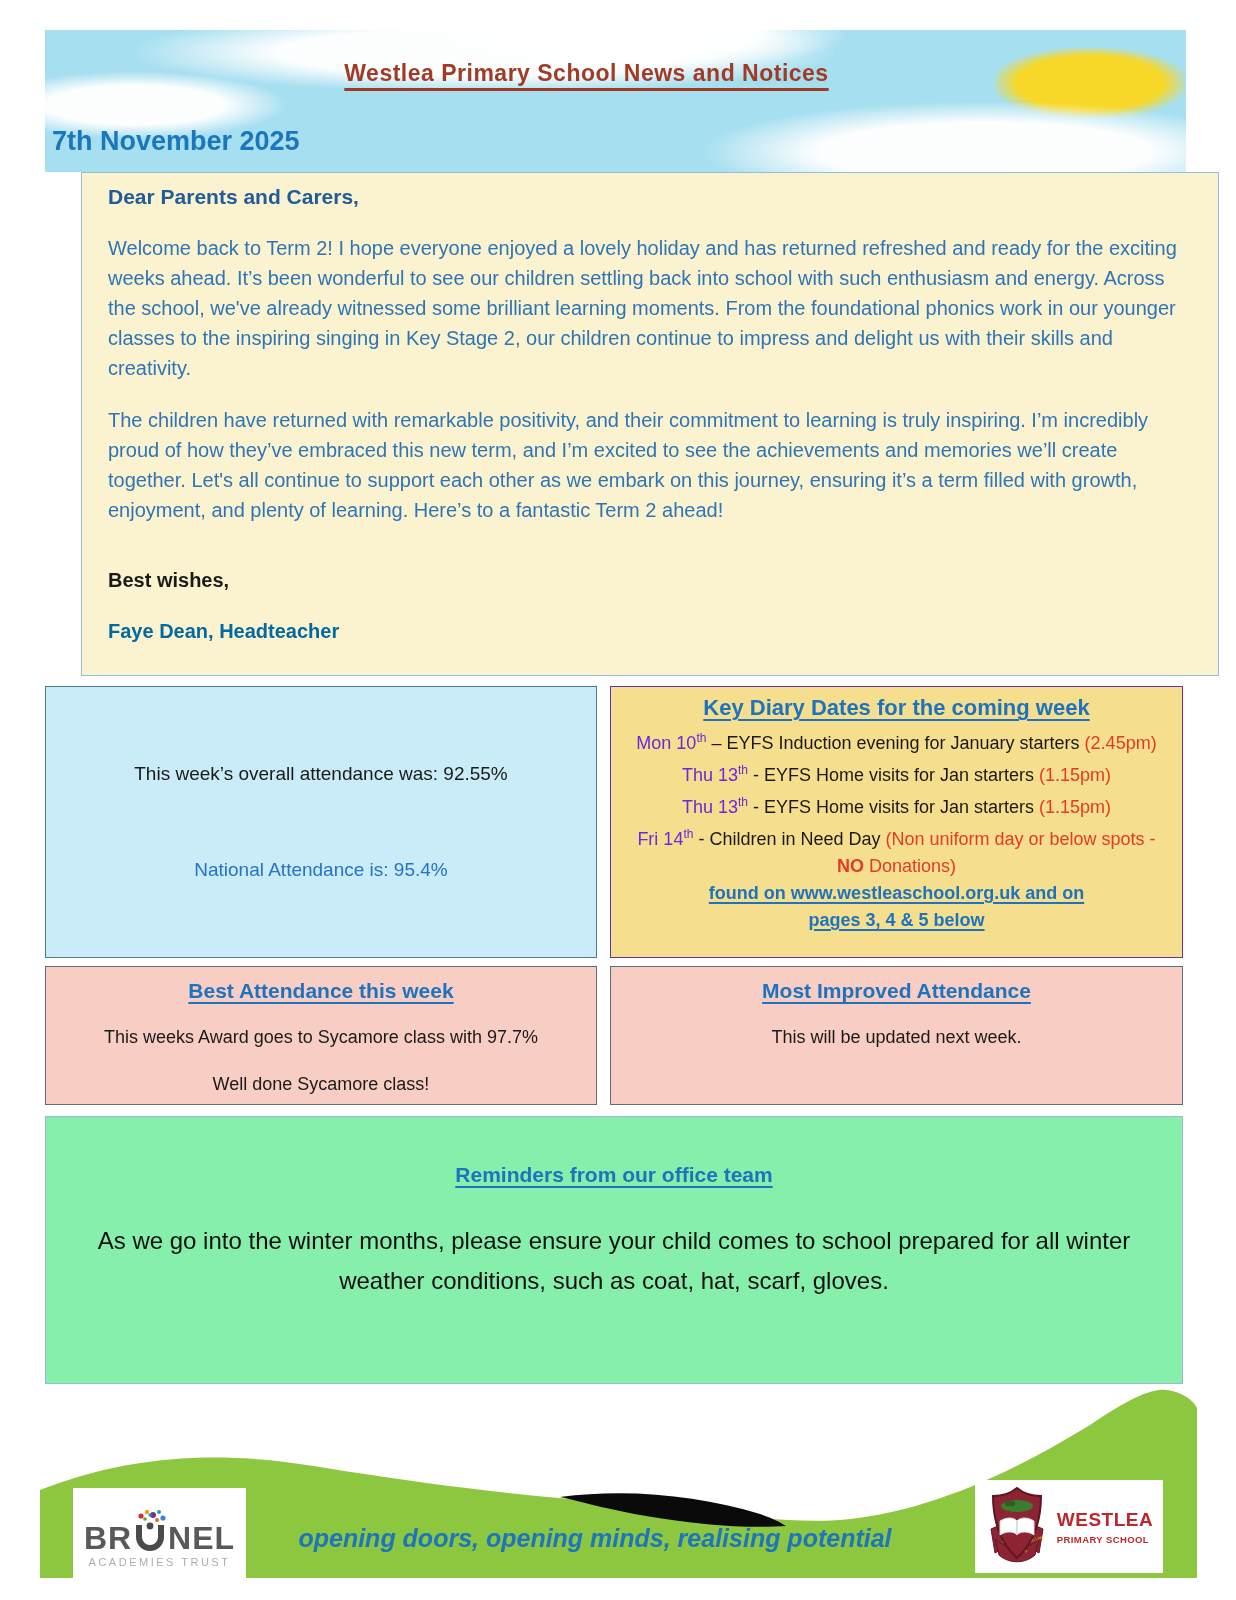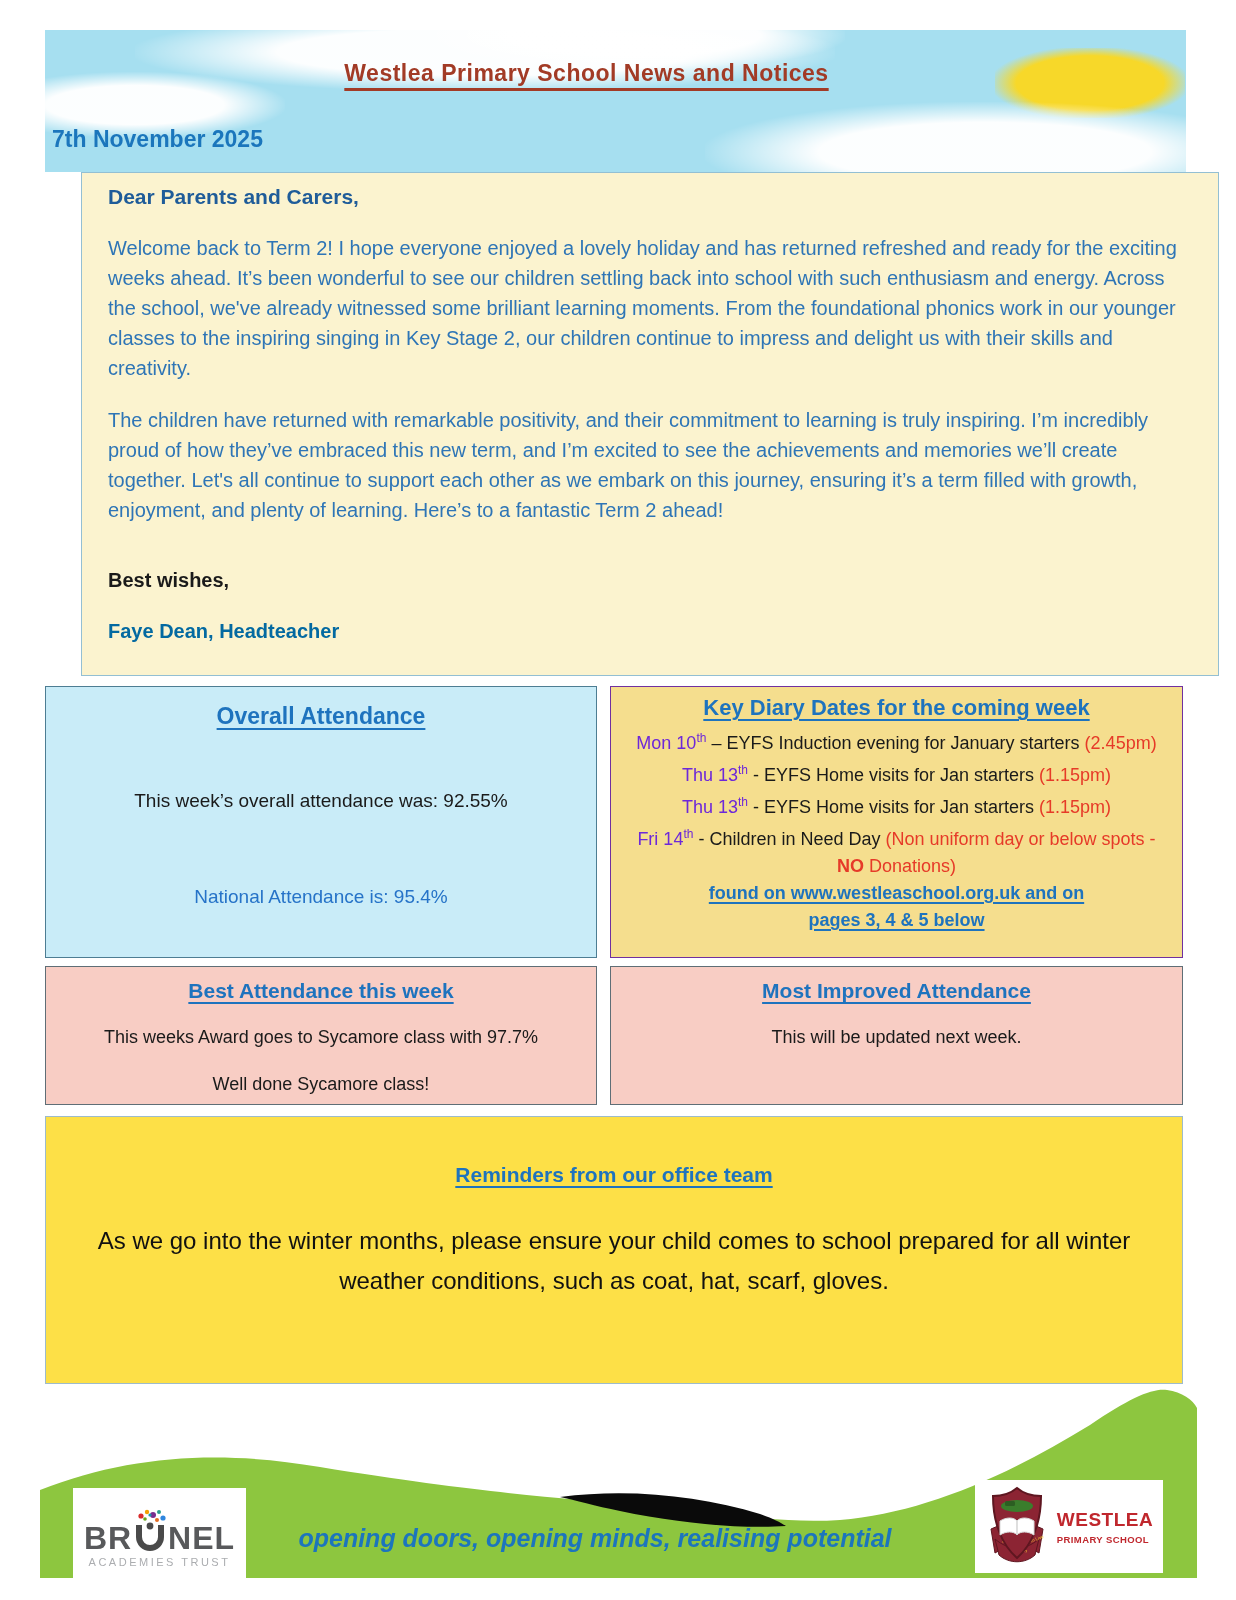--- a/index.html
+++ b/index.html
@@ -11,21 +11,21 @@
   .cloud{position:absolute;background:radial-gradient(ellipse at center,rgba(255,255,255,.97) 42%,rgba(255,255,255,0) 72%);}
   .cloud.c1{left:90px;top:-18px;width:700px;height:80px;}
   .cloud.c2{left:-60px;top:42px;width:300px;height:66px;}
   .cloud.c3{left:660px;top:72px;width:560px;height:100px;}
   .cloud.c4{left:380px;top:-30px;width:420px;height:70px;}
   .sun{position:absolute;left:950px;top:18px;width:190px;height:70px;
        background:radial-gradient(ellipse at center,#f7d829 55%,rgba(247,216,41,0) 75%);}
   .main-title{position:absolute;left:45px;top:60px;width:1083px;text-align:center;z-index:5;
       color:#a23b26;font-size:23px;font-weight:bold;letter-spacing:0.5px;
       text-decoration:underline;text-decoration-thickness:3px;text-underline-offset:7px;}
-  .issue-date{position:absolute;left:52px;top:126px;z-index:5;color:#1b76bc;font-size:23px;font-weight:bold;}
+  .issue-date{position:absolute;left:52px;top:126px;z-index:5;color:#1b76bc;font-size:27px;font-weight:bold;}
 
   
   .letter{position:absolute;left:45px;top:172px;width:1138px;height:504px;box-sizing:border-box;
       background:#fbf3cf;border:1px solid #93bfd3;padding:12px 26px 0 26px;overflow:hidden;margin-left:36px;}
   .letter .salutation{margin:0 0 24px 0;color:#1f5c99;font-size:21px;font-weight:bold;}
   .letter .para{margin:0 0 22px 0;color:#2e75b6;font-size:20px;line-height:30px;}
   .letter .para.p2{margin-bottom:44px;}
   .letter .closing{margin:0 0 28px 0;color:#1a1a1a;font-size:20px;font-weight:bold;}
   .letter .signature{margin:0;color:#0369a1;font-size:20px;font-weight:bold;}
 
@@ -48,21 +48,21 @@
   .diary-link{margin-top:0;font-size:18px;line-height:27px;font-weight:bold;color:#1e73be;
       text-decoration:underline;text-decoration-thickness:2px;text-underline-offset:3px;cursor:pointer;}
 
   .pinkbox{background:#f8cdc4;border:1px solid #5f6e76;padding-top:12px;height:139px;top:966px;}
   .pinkbox .box-title{font-size:21px;}
   .pink-left{left:45px;width:552px;}
   .pink-right{left:610px;width:573px;}
   .pink-line1{margin-top:24px;font-size:18px;color:#1a1a1a;}
   .pink-line2{margin-top:26px;font-size:18px;color:#1a1a1a;}
 
-  .reminders{left:45px;top:1116px;width:1138px;height:268px;background:#fde047;border:1px solid #9dbbcb;padding-top:46px;}
+  .reminders{left:45px;top:1116px;width:1138px;height:268px;background:#86efac;border:1px solid #9dbbcb;padding-top:46px;}
   .reminders .box-title{font-size:21px;}
   .reminders-body{margin:34px auto 0 auto;max-width:1056px;font-size:24px;line-height:40px;color:#111;}
 
   
   .footer-svg{position:absolute;left:0;top:1378px;}
   .motto{position:absolute;left:295px;top:1524px;width:600px;text-align:center;z-index:6;
       color:#1c75bd;font-size:25px;font-weight:bold;font-style:italic;}
   .brunel{position:absolute;left:52px;top:1488px;width:173px;height:100px;background:#ffffff;z-index:6;
       display:flex;flex-direction:column;align-items:center;justify-content:center;margin-left:21px;}
   .brunel-word{display:flex;align-items:flex-end;color:#58595b;font-size:32px;font-weight:bold;letter-spacing:1px;line-height:30px;}
@@ -89,21 +89,20 @@
 
   <div class="letter">
     <p class="salutation">Dear Parents and Carers,</p>
     <p class="para">Welcome back to Term 2! I hope everyone enjoyed a lovely holiday and has returned refreshed and ready for the exciting weeks ahead. It’s been wonderful to see our children settling back into school with such enthusiasm and energy. Across the school, we've already witnessed some brilliant learning moments. From the foundational phonics work in our younger classes to the inspiring singing  in Key Stage 2, our children continue to impress and delight us with their skills and creativity.</p>
     <p class="para p2">The children have returned with remarkable positivity, and their commitment to learning is truly inspiring. I’m incredibly proud of how they’ve embraced this new term, and I’m excited to see the achievements and memories we’ll create together. Let's all continue to support each other as we embark on this journey, ensuring it’s a term filled with growth, enjoyment, and plenty of learning. Here’s to a fantastic Term 2 ahead!</p>
     <p class="closing">Best wishes,</p>
     <p class="signature">Faye Dean, Headteacher</p>
   </div>
 
   <div class="box attendance">
-    <div class="box-title">Overall Attendance</div>
     <div class="att-week">This week’s overall attendance was: 92.55%</div>
     <div class="att-national">National Attendance is: 95.4%</div>
   </div>
 
   <div class="box diary">
     <div class="box-title">Key Diary Dates for the coming week</div>
     <div class="diary-events">
       <div><span class="ev-date">Mon 10</span><sup class="ev-sup">th</sup><span class="ev-sep"> – </span><span class="ev-desc">EYFS  Induction evening for January starters </span><span class="ev-time">(2.45pm)</span></div>
       <div><span class="ev-date">Thu 13</span><sup class="ev-sup">th</sup><span class="ev-sep"> - </span><span class="ev-desc">EYFS  Home visits for Jan starters </span><span class="ev-time">(1.15pm)</span></div>
       <div><span class="ev-date">Thu 13</span><sup class="ev-sup">th</sup><span class="ev-sep"> - </span><span class="ev-desc">EYFS  Home visits for Jan starters </span><span class="ev-time">(1.15pm)</span></div>

